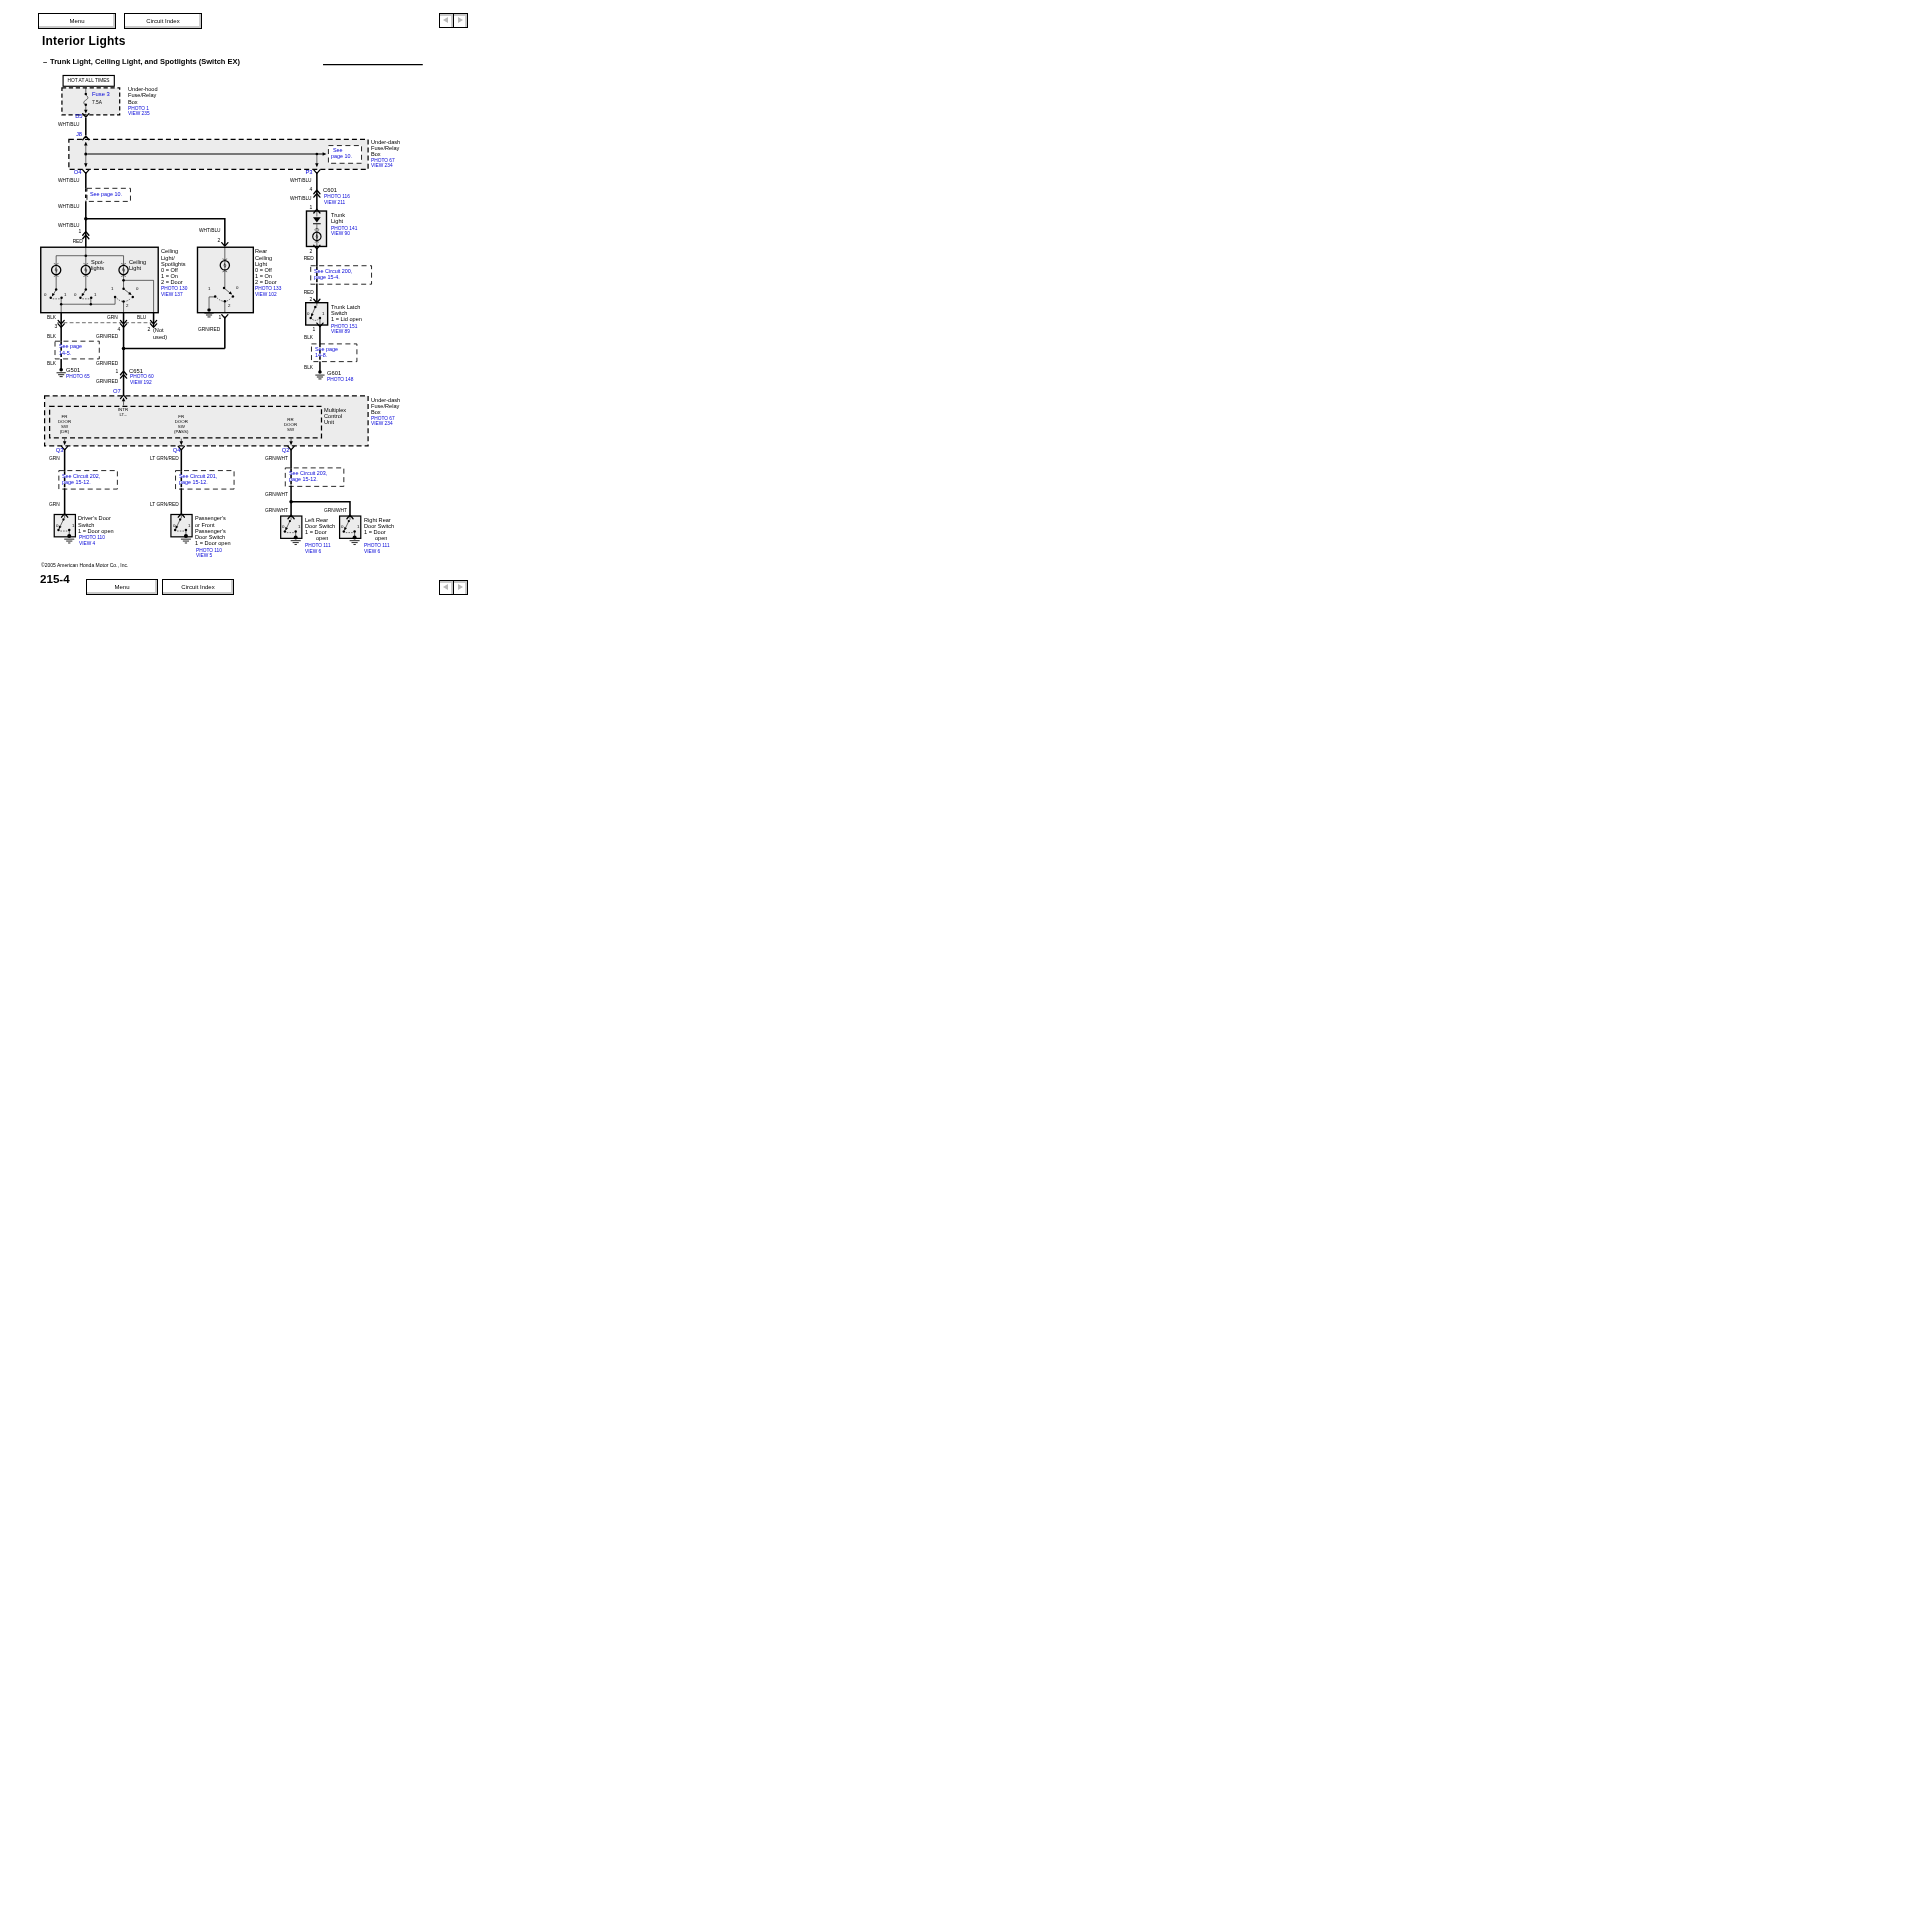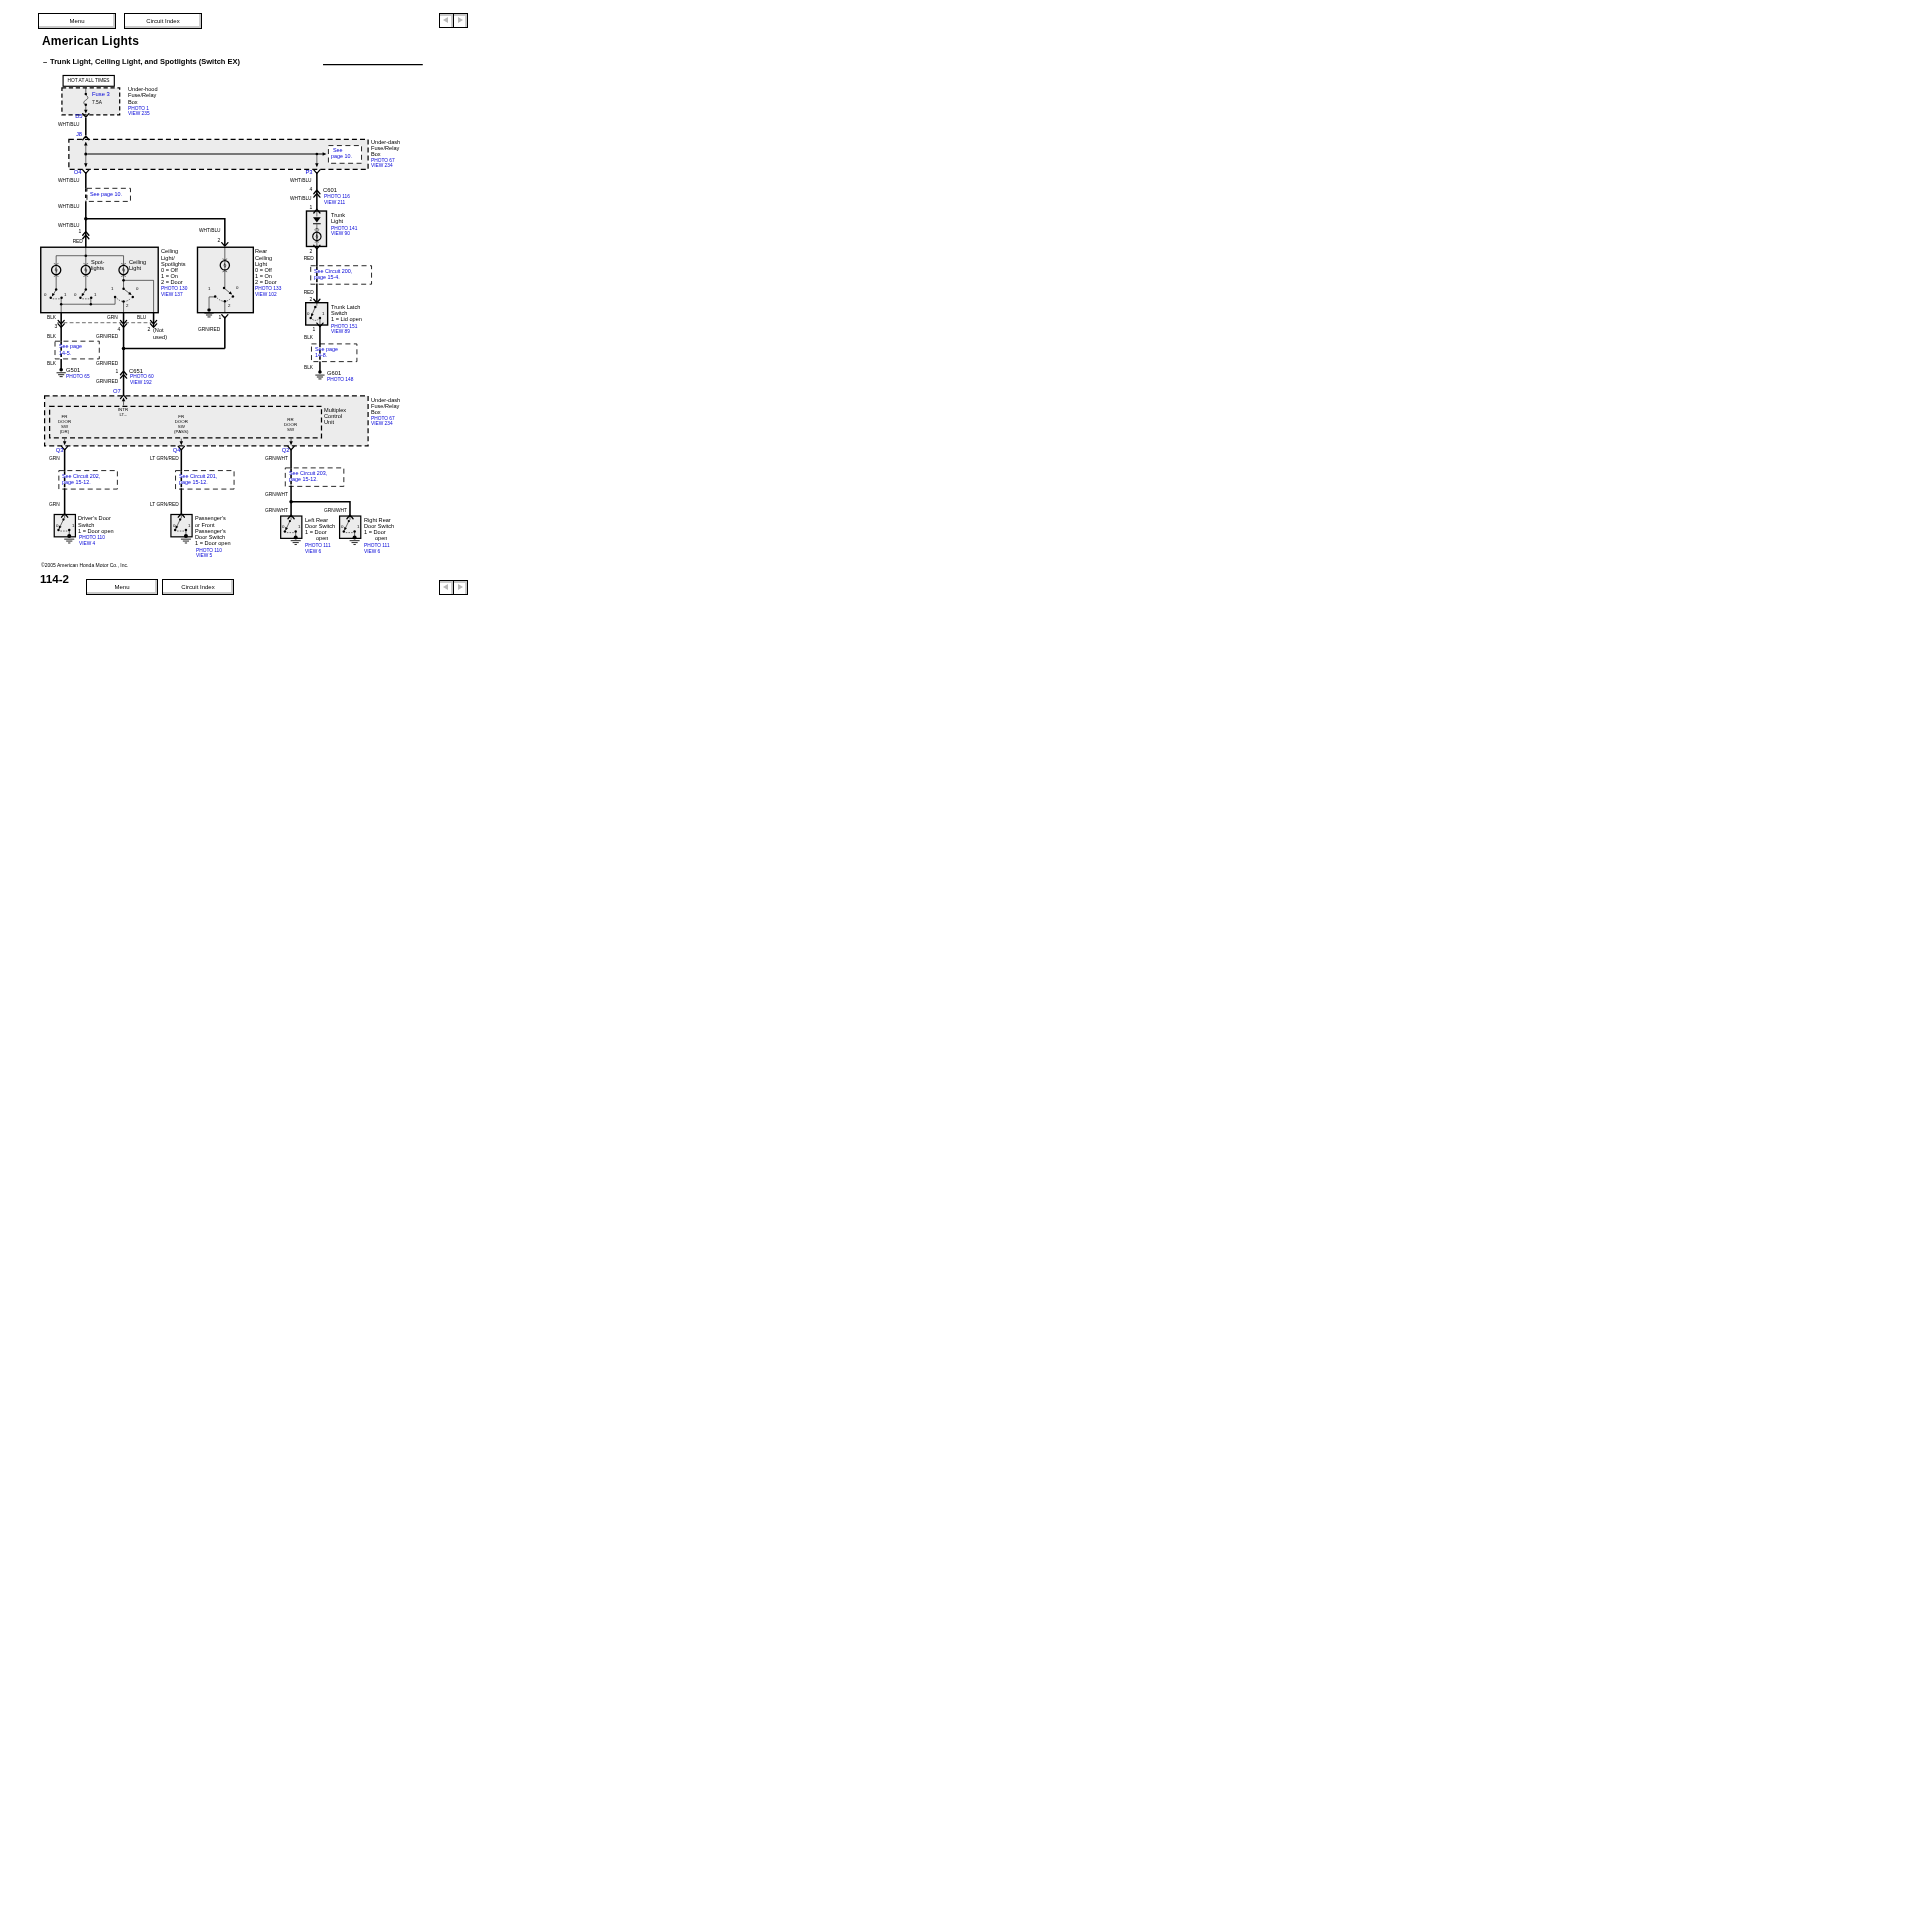--- a/index.html
+++ b/index.html
@@ -276,21 +276,21 @@
   <div class="btn3d" style="left:124px;top:12.7px;width:76px;height:14px;">
       <span>Circuit Index</span>
     </div>
   <div class="navbtn" style="left:439px;top:13px;width:12.7px;height:12.7px;">
       <span class="tri-l"></span>
     </div>
   <div class="navbtn" style="left:453px;top:13px;width:12.7px;height:12.7px;">
       <span class="tri-r"></span>
     </div>
 
-  <div class="L title" style="left:42px;top:35px;">American Lights</div>
+  <div class="L title" style="left:42px;top:35px;">Interior Lights</div>
   <div class="L sub" style="left:43px;top:58px;">–</div>
   <div class="L sub" style="left:50px;top:58px;">Trunk Light, Ceiling Light, and Spotlights (Switch EX)</div>
 
   <div class="L w c" style="left:63px;top:78px;width:51px;">HOT AT ALL TIMES</div>
   <div class="L cid" style="left:92px;top:91px;">Fuse 3</div>
   <div class="L w" style="left:92px;top:100px;">7.5A</div>
   <div class="L b" style="left:128px;top:86px;">Under-hood</div>
   <div class="L b" style="left:128px;top:92px;">Fuse/Relay</div>
   <div class="L b" style="left:128px;top:99px;">Box</div>
   <div class="L pv" style="left:128px;top:106px;">PHOTO 1</div>
@@ -475,21 +475,21 @@
   <div class="L pv" style="left:305px;top:543px;">PHOTO 111</div>
   <div class="L pv" style="left:305px;top:549px;">VIEW 6</div>
   <div class="L b" style="left:364px;top:517px;">Right Rear</div>
   <div class="L b" style="left:364px;top:523px;">Door Switch</div>
   <div class="L b" style="left:364px;top:529px;">1 =  Door</div>
   <div class="L b" style="left:375px;top:535px;">open</div>
   <div class="L pv" style="left:364px;top:543px;">PHOTO 111</div>
   <div class="L pv" style="left:364px;top:549px;">VIEW 6</div>
 
   <div class="L cp" style="left:41px;top:563px;">©2005 American Honda Motor Co., Inc.</div>
-  <div class="L pageno" style="left:40px;top:573px;">114-2</div>
+  <div class="L pageno" style="left:40px;top:573px;">215-4</div>
   <div class="btn3d" style="left:86px;top:579px;width:70px;height:13.5px;">
       <span>Menu</span>
     </div>
   <div class="btn3d" style="left:162px;top:579px;width:70px;height:13.5px;">
       <span>Circuit Index</span>
     </div>
   <div class="navbtn" style="left:439px;top:580px;width:12.7px;height:12.7px;">
       <span class="tri-l"></span>
     </div>
   <div class="navbtn" style="left:453px;top:580px;width:12.7px;height:12.7px;">

